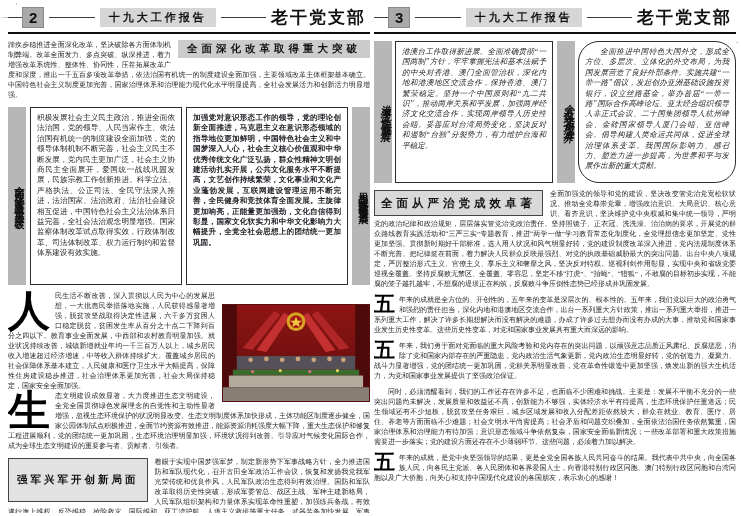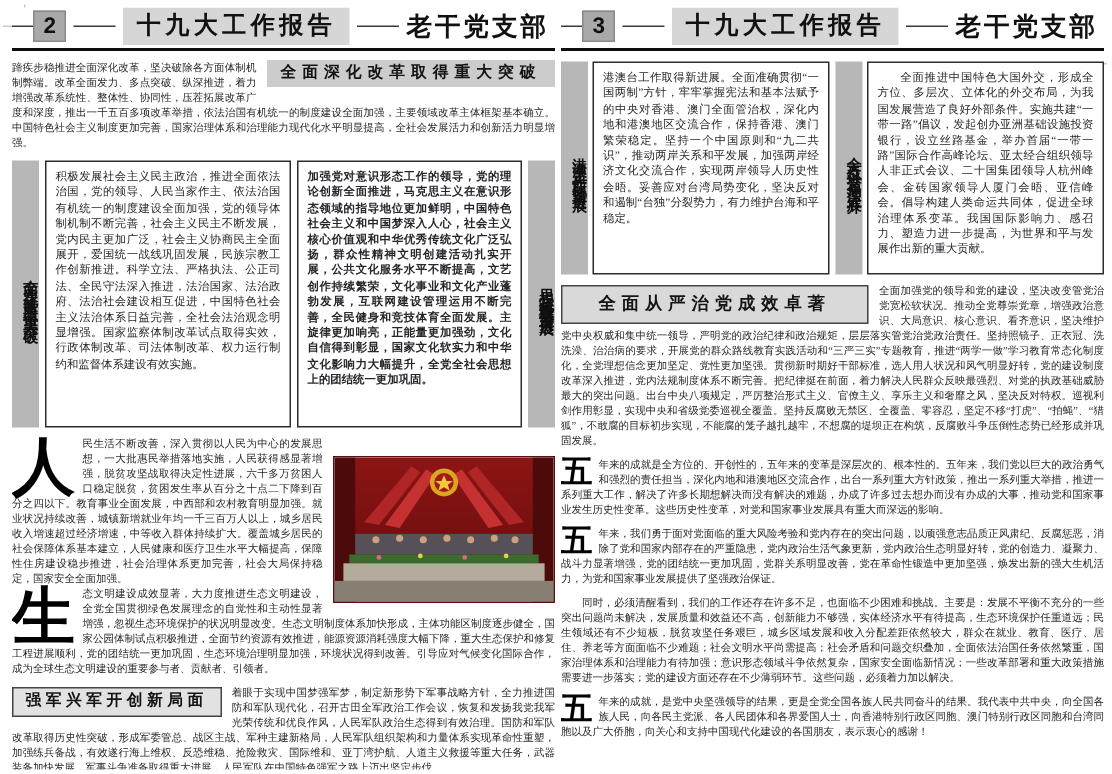--- a/index.html
+++ b/index.html
@@ -12,58 +12,58 @@
   .page{position:absolute;top:5px;width:362px;height:508px;background:#fff;overflow:hidden;}
   #page-left{left:8px;}
   #page-right{left:374px;}
 
   
   .page-header{display:flex;align-items:center;height:24px;border-bottom:2.5px solid #0d0d0d;padding-bottom:3px;}
   .hline{border-top:1.2px solid #3a3a3a;height:0;}
   .hline.l1{width:14px;} .hline.grow{flex:1;margin:0 5px;}
   .pagenum{background:#a9a9a9;color:#101010;font-weight:bold;font-size:15px;line-height:19px;
            padding:0 6px;border:1px solid #8a8a8a;font-family:"Liberation Sans",sans-serif;}
-  .htitle{background:#d6d6d6;color:#111;font-weight:bold;font-size:16px;letter-spacing:3px;
+  .htitle{background:#d6d6d6;color:#111;font-weight:bold;font-size:11px;letter-spacing:3px;
           padding:2px 9px;}
   .hunit{font-weight:bold;font-size:17px;letter-spacing:2px;color:#111;margin-right:4px;}
 
   
   .body-txt{font-size:7px;line-height:10px;text-align:justify;color:#26262c;}
   .box-txt{font-size:7.6px;line-height:10.4px;text-align:justify;color:#26262c;}
 
   
   .banner{background:#cccccc;color:#141414;font-weight:bold;white-space:nowrap;}
   .banner.float-r{float:right;margin:0 0 4px 7px;font-size:10.5px;letter-spacing:4px;padding:4px 9px;}
   .banner.boxed{border:1px solid #444;background:#e2e2e2;}
-  .banner.float-l{float:left;margin:1px 7px 3px 0;font-size:10.5px;letter-spacing:3px;padding:4px 8px;}
-  #party-banner{font-size:11.5px;letter-spacing:4px;padding:7px 24px;background:#d9d9d9;}
+  .banner.float-l{float:left;margin:1px 7px 3px 0;font-size:10.5px;letter-spacing:3px;padding:16px 8px;}
+  #party-banner{font-size:11.5px;letter-spacing:4px;padding:7px 6px;background:#d9d9d9;}
 
   .vbanner{writing-mode:vertical-rl;text-orientation:upright;background:#b7b7b7;color:#101010;
            font-weight:bold;font-size:10px;letter-spacing:3px;text-align:center;
            padding:6px 0;width:18px;box-sizing:border-box;flex:none;}
   .vbanner.tall{letter-spacing:2px;}
 
   .tbox{border:1px solid #2c2c2c;padding:5px 6px;box-sizing:border-box;background:#fff;overflow:hidden;}
 
   
   .mid-row{display:flex;gap:4px;margin-top:7px;height:178px;}
   .mid-row .tbox{height:178px;}
-  #democracy-box{width:164px;flex:none;}
+  #democracy-box{width:152px;flex:none;}
   #culture-box{flex:1;font-weight:bold;}
 
-  .top-row-r{display:flex;gap:4px;margin-top:7px;height:142px;}
+  .top-row-r{display:flex;gap:4px;margin-top:7px;height:142px;font-style:italic;}
   .group{display:flex;gap:3px;flex:1;}
   .group .tbox{flex:1;height:142px;}
 
   .para{margin-top:6px;}
   .dropcap{float:left;font-weight:bold;color:#000;font-family:"DejaVu Serif",serif;
            font-size:42px;line-height:38px;margin:1px 5px 0 0;}
   .dropcap-sm{float:left;font-weight:bold;color:#000;font-size:21px;line-height:19px;margin:0 4px 0 0;}
   .dropcap-sm:empty{display:none;}
-  .indent2{text-indent:2em;}
+  .indent2{text-indent:2em;border-radius:21px;}
 
   
   #congress-photo{float:right;width:148px;height:98px;margin:13px 0 4px 7px;display:block;
                   border:1px solid #5a1010;box-sizing:border-box;}
   .clearfix::after{content:"";display:block;clear:both;}
 </style>
 </head>
 <body>
 
 <div id="canvas">

